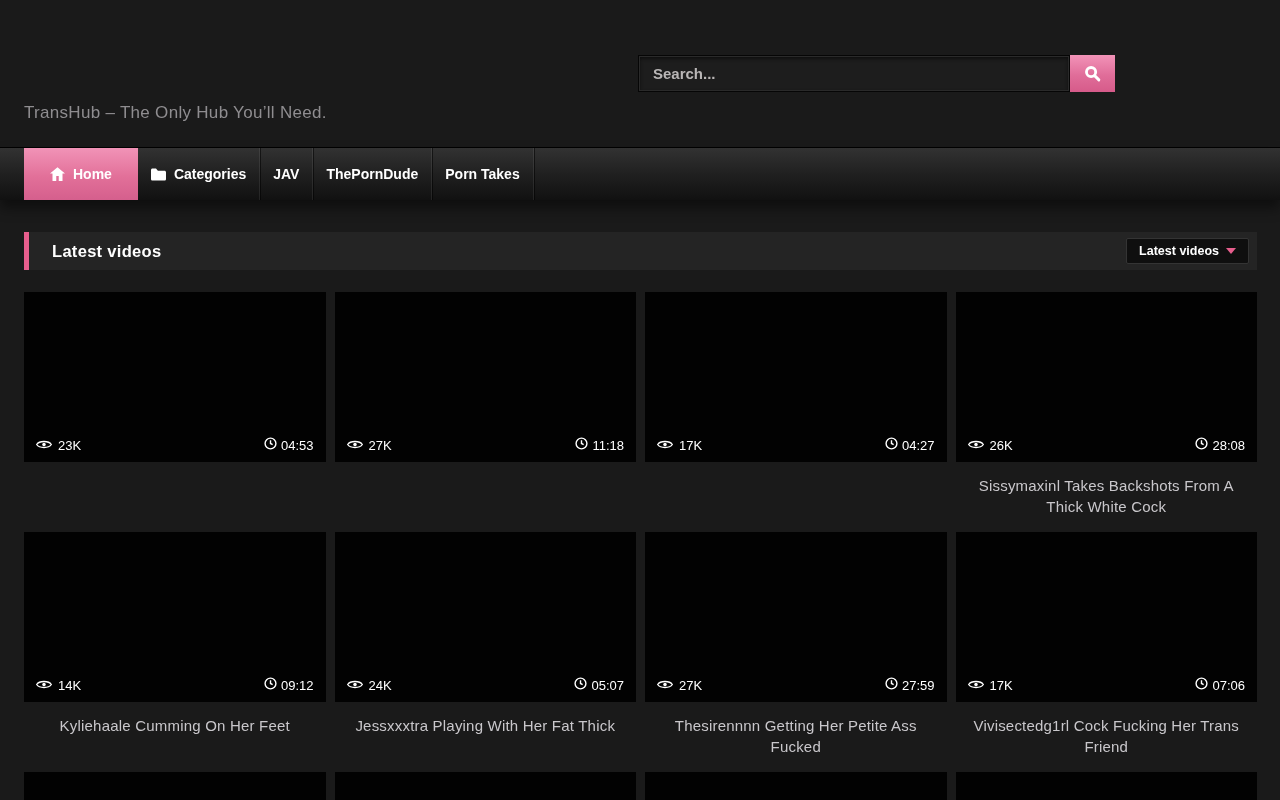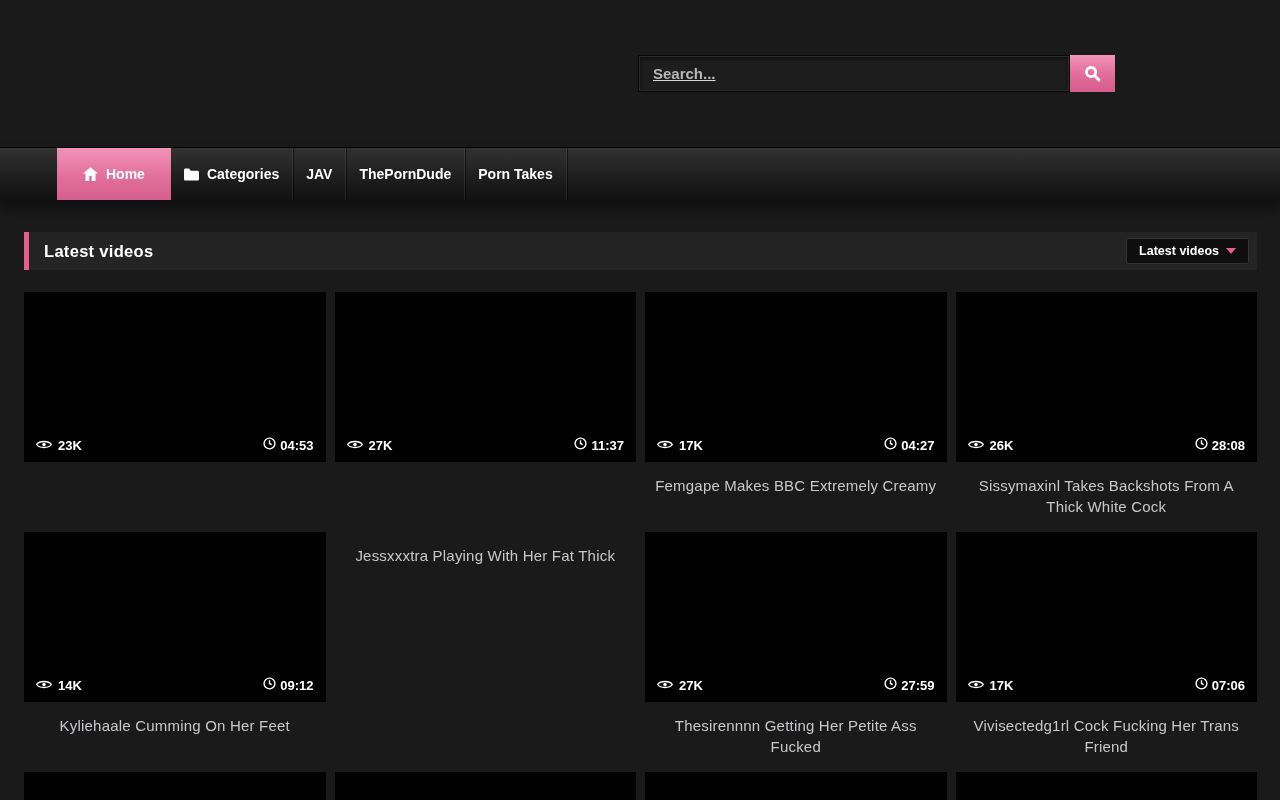--- a/index.html
+++ b/index.html
@@ -18,21 +18,21 @@
     font-size:17px; color:#8f8d90; letter-spacing:.3px;
   }
   .searchbar {
     position:absolute; left:638px; top:55px; width:477px; height:37px;
     display:flex; align-items:stretch;
   }
   .search-input {
     flex:1; background:#1d1d1d; border:1px solid #060606;
     box-shadow: inset 0 0 0 1px #2a2a2a, inset 0 2px 4px rgba(0,0,0,.7);
     color:#d8d6d6; font-size:15px; font-weight:bold; padding:0 14px;
-    font-family:"Liberation Sans", sans-serif; outline:none;text-decoration:underline;
+    font-family:"Liberation Sans", sans-serif; outline:none;
   }
   .search-input::placeholder { color:#b9b6b6; opacity:1; }
   .search-btn {
     width:45px; border:none; cursor:pointer;
     background:linear-gradient(#f293b8, #e06d99 55%, #d65b8a);
     display:flex; align-items:center; justify-content:center;
   }
 
   
   .nav {
@@ -44,30 +44,30 @@
   }
   .nav-item {
     height:100%; display:flex; align-items:center; gap:8px;
     padding:0 13px; font-size:14px; font-weight:bold; color:#fff;
     border-right:1px solid rgba(255,255,255,.08);
     box-shadow:1px 0 0 rgba(0,0,0,.55);
     cursor:pointer; white-space:nowrap;
   }
   .nav-item.active {
     background:linear-gradient(#f193b7, #e27099 55%, #d55f8d);
-    border-right:none; box-shadow:none; padding:0 26px;margin-left:33px;
+    border-right:none; box-shadow:none; padding:0 26px;
   }
   .nav-icon { display:inline-flex; }
 
   
   .section-bar {
     position:absolute; left:24px; top:232px; width:1233px; height:38px;
     background:#242424; border-left:5px solid #e75e8d;
     display:flex; align-items:center; justify-content:space-between;
-    padding:0 8px 0 15px;
+    padding:0 8px 0 23px;
   }
   .section-title { font-size:16.5px; font-weight:bold; letter-spacing:.3px; }
   .sort-btn {
     background:#0f0f0f; border:1px solid #343434; border-radius:2px;
     color:#fff; font-size:12.5px; font-weight:bold;
     padding:5px 12px; display:flex; align-items:center; gap:7px;
     cursor:pointer; font-family:"Liberation Sans", sans-serif;
   }
   .caret-down {
     width:0; height:0; border-left:5px solid transparent;
@@ -80,35 +80,36 @@
     position:absolute; left:24px; top:292px; width:1233px;
     display:grid; grid-template-columns:repeat(4, 1fr); column-gap:9px;
   }
   .card { height:240px; cursor:pointer; }
   .thumb {
     position:relative; height:170px; background:#020202;
   }
   .stats {
     position:absolute; left:12px; right:12px; bottom:9px;
     display:flex; justify-content:space-between; align-items:center;
-    font-size:13px; font-weight:bold; color:#fff;
+    font-size:13px; font-weight:normal; color:#fff;
   }
   .stat { display:flex; align-items:center; gap:6px; }
   .stat.duration { gap:4px; }
   .card-title {
     margin:13px 8px 0; text-align:center;
     font-size:15px; color:#c9c7cb; line-height:1.4; letter-spacing:.2px;
   }
 </style>
 </head>
 <body>
 
 <div class="page">
 
   <div class="header">
+    <div class="tagline">TransHub – The Only Hub You’ll Need.</div>
 
     <div class="searchbar">
       <input class="search-input" type="text" placeholder="Search..." style="">
       <button class="search-btn">
         <span class="nav-icon">
           <svg width="17" height="17" viewBox="0 0 24 24" fill="none" stroke="#fff" stroke-width="4" stroke-linecap="round">
             <circle cx="10" cy="10" r="6.5"></circle>
             <line x1="15" y1="15" x2="21" y2="21"></line>
           </svg>
         </span>
@@ -183,21 +184,21 @@
                   <path d="M1 8 C5 2 19 2 23 8 C19 14 5 14 1 8 Z"></path>
                   <circle cx="12" cy="8" r="2.6" fill="#fff" stroke="none"></circle>
                 </svg></span>
             <span>27K</span>
           </span>
           <span class="stat duration">
             <span><svg width="13" height="13" viewBox="0 0 24 24" fill="none" stroke="#fff" stroke-width="2.6">
                   <circle cx="12" cy="12" r="10"></circle>
                   <path d="M12 6 V12 L16 14"></path>
                 </svg></span>
-            <span>11:37</span>
+            <span>11:18</span>
           </span>
         </div>
       </div>
     </div>
 
     <div class="card">
       <div class="thumb">
         <div class="stats">
           <span class="stat">
             <span><svg width="16" height="11" viewBox="0 0 24 16" fill="none" stroke="#fff" stroke-width="2">
@@ -208,21 +209,20 @@
           </span>
           <span class="stat duration">
             <span><svg width="13" height="13" viewBox="0 0 24 24" fill="none" stroke="#fff" stroke-width="2.6">
                   <circle cx="12" cy="12" r="10"></circle>
                   <path d="M12 6 V12 L16 14"></path>
                 </svg></span>
             <span>04:27</span>
           </span>
         </div>
       </div>
-      <div class="card-title">Femgape Makes BBC Extremely Creamy</div>
     </div>
 
     <div class="card">
       <div class="thumb">
         <div class="stats">
           <span class="stat">
             <span><svg width="16" height="11" viewBox="0 0 24 16" fill="none" stroke="#fff" stroke-width="2">
                   <path d="M1 8 C5 2 19 2 23 8 C19 14 5 14 1 8 Z"></path>
                   <circle cx="12" cy="8" r="2.6" fill="#fff" stroke="none"></circle>
                 </svg></span>
@@ -256,20 +256,38 @@
                   <path d="M12 6 V12 L16 14"></path>
                 </svg></span>
             <span>09:12</span>
           </span>
         </div>
       </div>
       <div class="card-title">Kyliehaale Cumming On Her Feet</div>
     </div>
 
     <div class="card">
+      <div class="thumb">
+        <div class="stats">
+          <span class="stat">
+            <span><svg width="16" height="11" viewBox="0 0 24 16" fill="none" stroke="#fff" stroke-width="2">
+                  <path d="M1 8 C5 2 19 2 23 8 C19 14 5 14 1 8 Z"></path>
+                  <circle cx="12" cy="8" r="2.6" fill="#fff" stroke="none"></circle>
+                </svg></span>
+            <span>24K</span>
+          </span>
+          <span class="stat duration">
+            <span><svg width="13" height="13" viewBox="0 0 24 24" fill="none" stroke="#fff" stroke-width="2.6">
+                  <circle cx="12" cy="12" r="10"></circle>
+                  <path d="M12 6 V12 L16 14"></path>
+                </svg></span>
+            <span>05:07</span>
+          </span>
+        </div>
+      </div>
       <div class="card-title">Jessxxxtra Playing With Her Fat Thick</div>
     </div>
 
     <div class="card">
       <div class="thumb">
         <div class="stats">
           <span class="stat">
             <span><svg width="16" height="11" viewBox="0 0 24 16" fill="none" stroke="#fff" stroke-width="2">
                   <path d="M1 8 C5 2 19 2 23 8 C19 14 5 14 1 8 Z"></path>
                   <circle cx="12" cy="8" r="2.6" fill="#fff" stroke="none"></circle>

